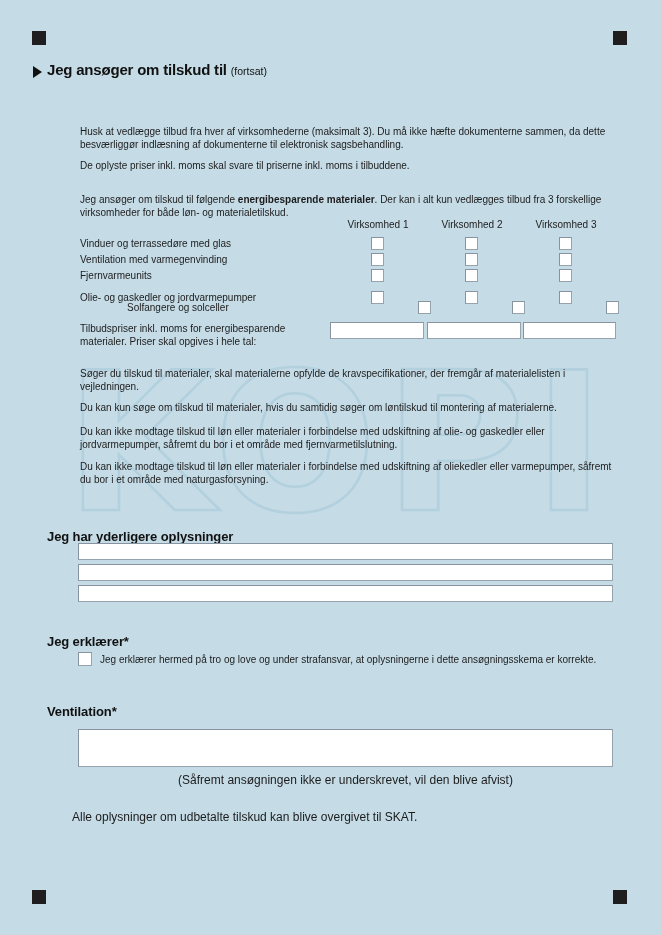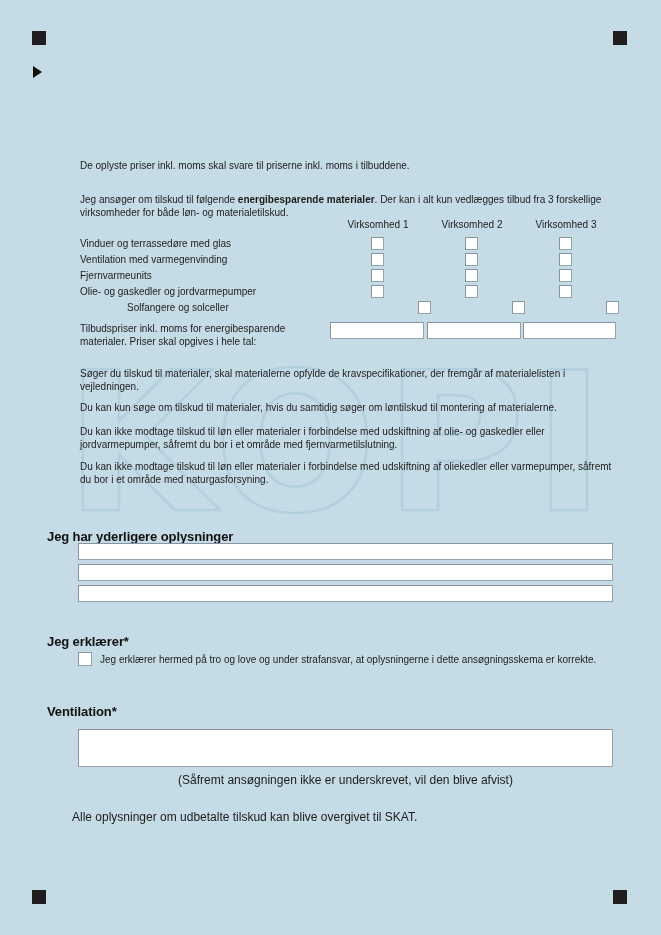--- a/index.html
+++ b/index.html
@@ -52,21 +52,25 @@
   <div class="corner" style="left:32px;  top:31px;"></div>
   <div class="corner" style="left:613px; top:31px;"></div>
   <div class="corner" style="left:32px;  top:890px;"></div>
   <div class="corner" style="left:613px; top:890px;"></div>
 
   <svg class="wm" width="661" height="935">
     <text x="339" y="510" text-anchor="middle" font-family="DejaVu Sans, Liberation Sans, sans-serif" font-weight="bold" font-size="192" letter-spacing="8" fill="none" stroke="#b3d0de" stroke-width="2.6">KOPI</text>
   </svg>
 
   <div class="tri"></div>
+  <div class="form-title">
+    <span>Jeg ansøger om tilskud til</span><span class="suffix">(fortsat)</span>
+  </div>
 
+  <div class="para" style="top:125px;">Husk at vedlægge tilbud fra hver af virksomhederne (maksimalt 3). Du må ikke hæfte dokumenterne sammen, da dette besværliggør indlæsning af dokumenterne til elektronisk sagsbehandling.</div>
   <div class="para" style="top:159px;">De oplyste priser inkl. moms skal svare til priserne inkl. moms i tilbuddene.</div>
 
   <div class="para" style="top:193px;">
     <span>Jeg ansøger om tilskud til følgende </span><b>energibesparende materialer</b><span>. Der kan i alt kun vedlægges tilbud fra 3 forskellige virksomheder for både løn- og materialetilskud.</span>
   </div>
 
   <div class="col-h" style="left:335px;">Virksomhed 1</div>
   <div class="col-h" style="left:429px;">Virksomhed 2</div>
   <div class="col-h" style="left:523px;">Virksomhed 3</div>
 
@@ -81,21 +85,21 @@
     <div class="cb" style="left:371px;"></div>
     <div class="cb" style="left:465px;"></div>
     <div class="cb" style="left:559px;"></div>
   </div>
   <div class="mat-row" style="top:269px;">
     <div class="mat-label">Fjernvarmeunits</div>
     <div class="cb" style="left:371px;"></div>
     <div class="cb" style="left:465px;"></div>
     <div class="cb" style="left:559px;"></div>
   </div>
-  <div class="mat-row" style="top:285px;text-align:center;">
+  <div class="mat-row" style="top:291px;text-align:center;">
     <div class="mat-label">Olie- og gaskedler og jordvarmepumper</div>
     <div class="cb" style="left:371px;"></div>
     <div class="cb" style="left:465px;"></div>
     <div class="cb" style="left:559px;"></div>
   </div>
   <div class="mat-row" style="top:301px;margin-left:47px;">
     <div class="mat-label">Solfangere og solceller</div>
     <div class="cb" style="left:371px;"></div>
     <div class="cb" style="left:465px;"></div>
     <div class="cb" style="left:559px;"></div>

